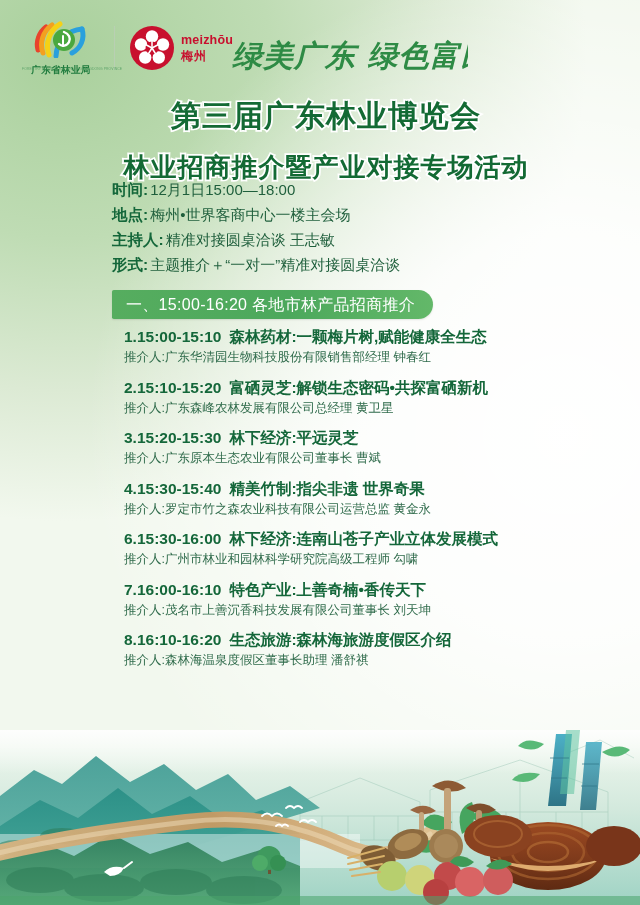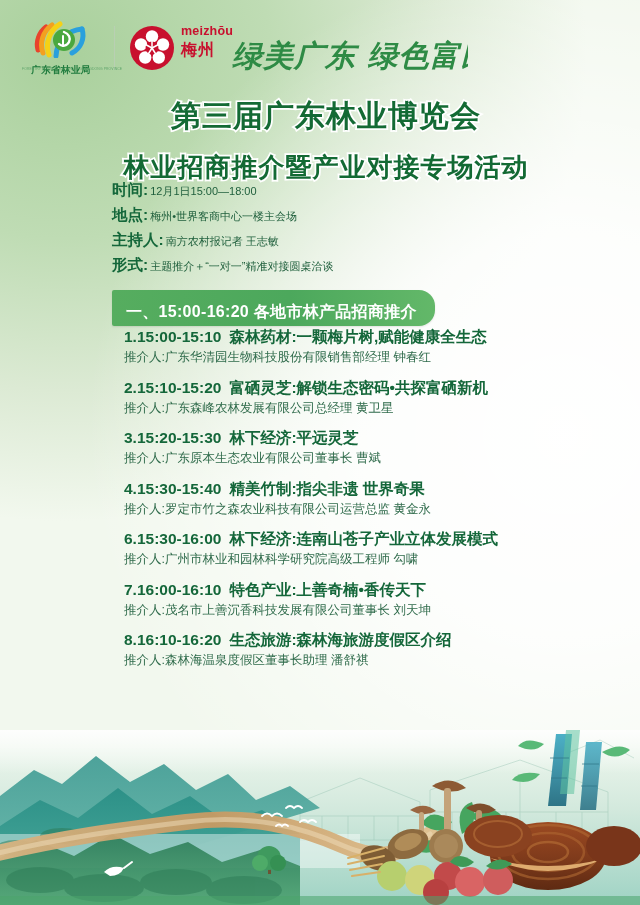--- a/index.html
+++ b/index.html
@@ -19,49 +19,49 @@
   
   .header{position:absolute;left:0;top:0;width:640px;height:92px;}
   .logo-row{position:absolute;left:22px;top:20px;display:flex;align-items:center;height:56px;}
   .gd-logo{position:relative;width:78px;height:56px;}
   .gd-swoosh{position:absolute;left:10px;top:0;width:58px;height:38px;}
   .gd-text{position:absolute;left:0;top:44px;width:78px;text-align:center;font-size:9.5px;
            font-weight:bold;color:#1d7a3c;letter-spacing:.4px;white-space:nowrap;}
   .gd-sub{position:absolute;left:0;top:47px;width:78px;text-align:center;font-size:3.4px;
           color:#4f9a5f;white-space:nowrap;letter-spacing:.1px;opacity:.85;}
   .divider-v{width:1px;height:44px;background:#b9cfb3;margin:0 14px;}
-  .mz-logo{position:relative;display:flex;}
+  .mz-logo{position:relative;display:flex;align-items:center;}
   .mz-mark{width:46px;height:46px;}
   .mz-txt{margin-left:6px;line-height:1;}
   .mz-en{font-size:12.5px;font-weight:bold;color:#c8102e;letter-spacing:.2px;}
-  .mz-cn{font-size:16px;font-weight:bold;color:#c8102e;margin-top:4px;letter-spacing:1px;}
+  .mz-cn{font-size:12px;font-weight:bold;color:#c8102e;margin-top:4px;letter-spacing:1px;}
   .slogan{position:absolute;left:228px;top:30px;width:240px;height:50px;}
 
   
   .title-wrap{position:absolute;left:0;top:99px;width:640px;text-align:center;padding-left:6px;}
   .title1,.title2{
     font-weight:bold;color:#136a34;letter-spacing:1px;white-space:nowrap;
     -webkit-text-stroke:3.4px #ffffff;paint-order:stroke fill;
     text-shadow:0 1px 0 rgba(255,255,255,.9);
   }
   .title1{font-size:30px;line-height:34px;}
   .title2{font-size:26px;line-height:32px;margin-top:18px;}
 
   
   .info{position:absolute;left:112px;top:180px;width:430px;}
   .info-row{display:flex;align-items:baseline;height:25px;white-space:nowrap;}
   .info-label{font-size:15.5px;font-weight:bold;color:#14673a;flex:0 0 auto;}
-  .info-value{font-size:11px;color:#1f5f3c;margin-left:2px;font-weight:500;}
+  .info-value{font-size:15px;color:#1f5f3c;margin-left:2px;font-weight:500;}
 
   
   .banner{
     position:absolute;height:29px;line-height:29px;
     background:linear-gradient(90deg,#56ad5f 0%,#4ca85c 55%,#63b869 100%);
-    color:#ffffff;font-size:16px;font-weight:bold;letter-spacing:.3px;
-    padding:7px 18px 0 14px;border-radius:2px 16px 16px 2px;white-space:nowrap;
+    color:#ffffff;font-size:16px;font-weight:normal;letter-spacing:.3px;
+    padding:0 18px 0 14px;border-radius:2px 16px 16px 2px;white-space:nowrap;
     box-shadow:0 1px 2px rgba(0,0,0,.10);
   }
   .banner-1{left:112px;top:290px;}
 
   
   .agenda{position:absolute;left:124px;top:327px;width:470px;}
   .item{margin-bottom:10.5px;}
   .item-title{font-size:15.5px;font-weight:bold;color:#14673a;white-space:nowrap;line-height:20px;}
   .item-title .num{letter-spacing:0px;}
   .item-title .topic{margin-left:8px;}
@@ -136,21 +136,21 @@
     <div class="info-row">
       <span class="info-label">时间:</span>
       <span class="info-value">12月1日15:00—18:00</span>
     </div>
     <div class="info-row">
       <span class="info-label">地点:</span>
       <span class="info-value">梅州•世界客商中心一楼主会场</span>
     </div>
     <div class="info-row">
       <span class="info-label">主持人:</span>
-      <span class="info-value">南方农村报记者 王志敏</span>
+      <span class="info-value">精准对接圆桌洽谈 王志敏</span>
     </div>
     <div class="info-row">
       <span class="info-label">形式:</span>
       <span class="info-value">主题推介＋“一对一”精准对接圆桌洽谈</span>
     </div>
   </div>
 
   <div class="banner banner-1">一、15:00-16:20 各地市林产品招商推介</div>
 
   <div class="agenda">

